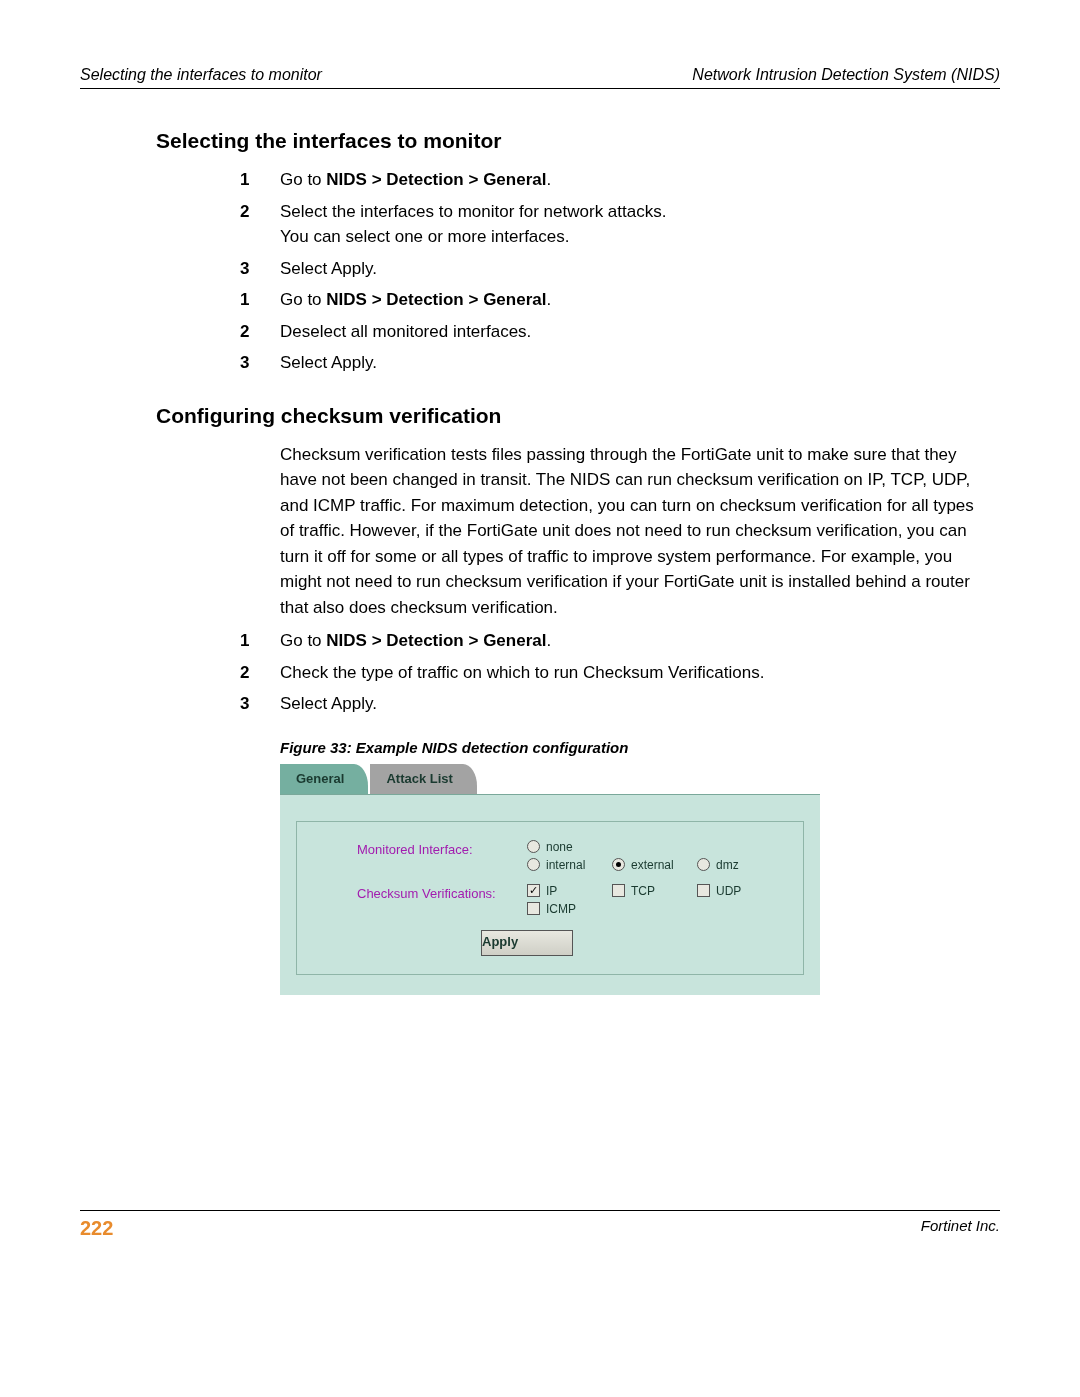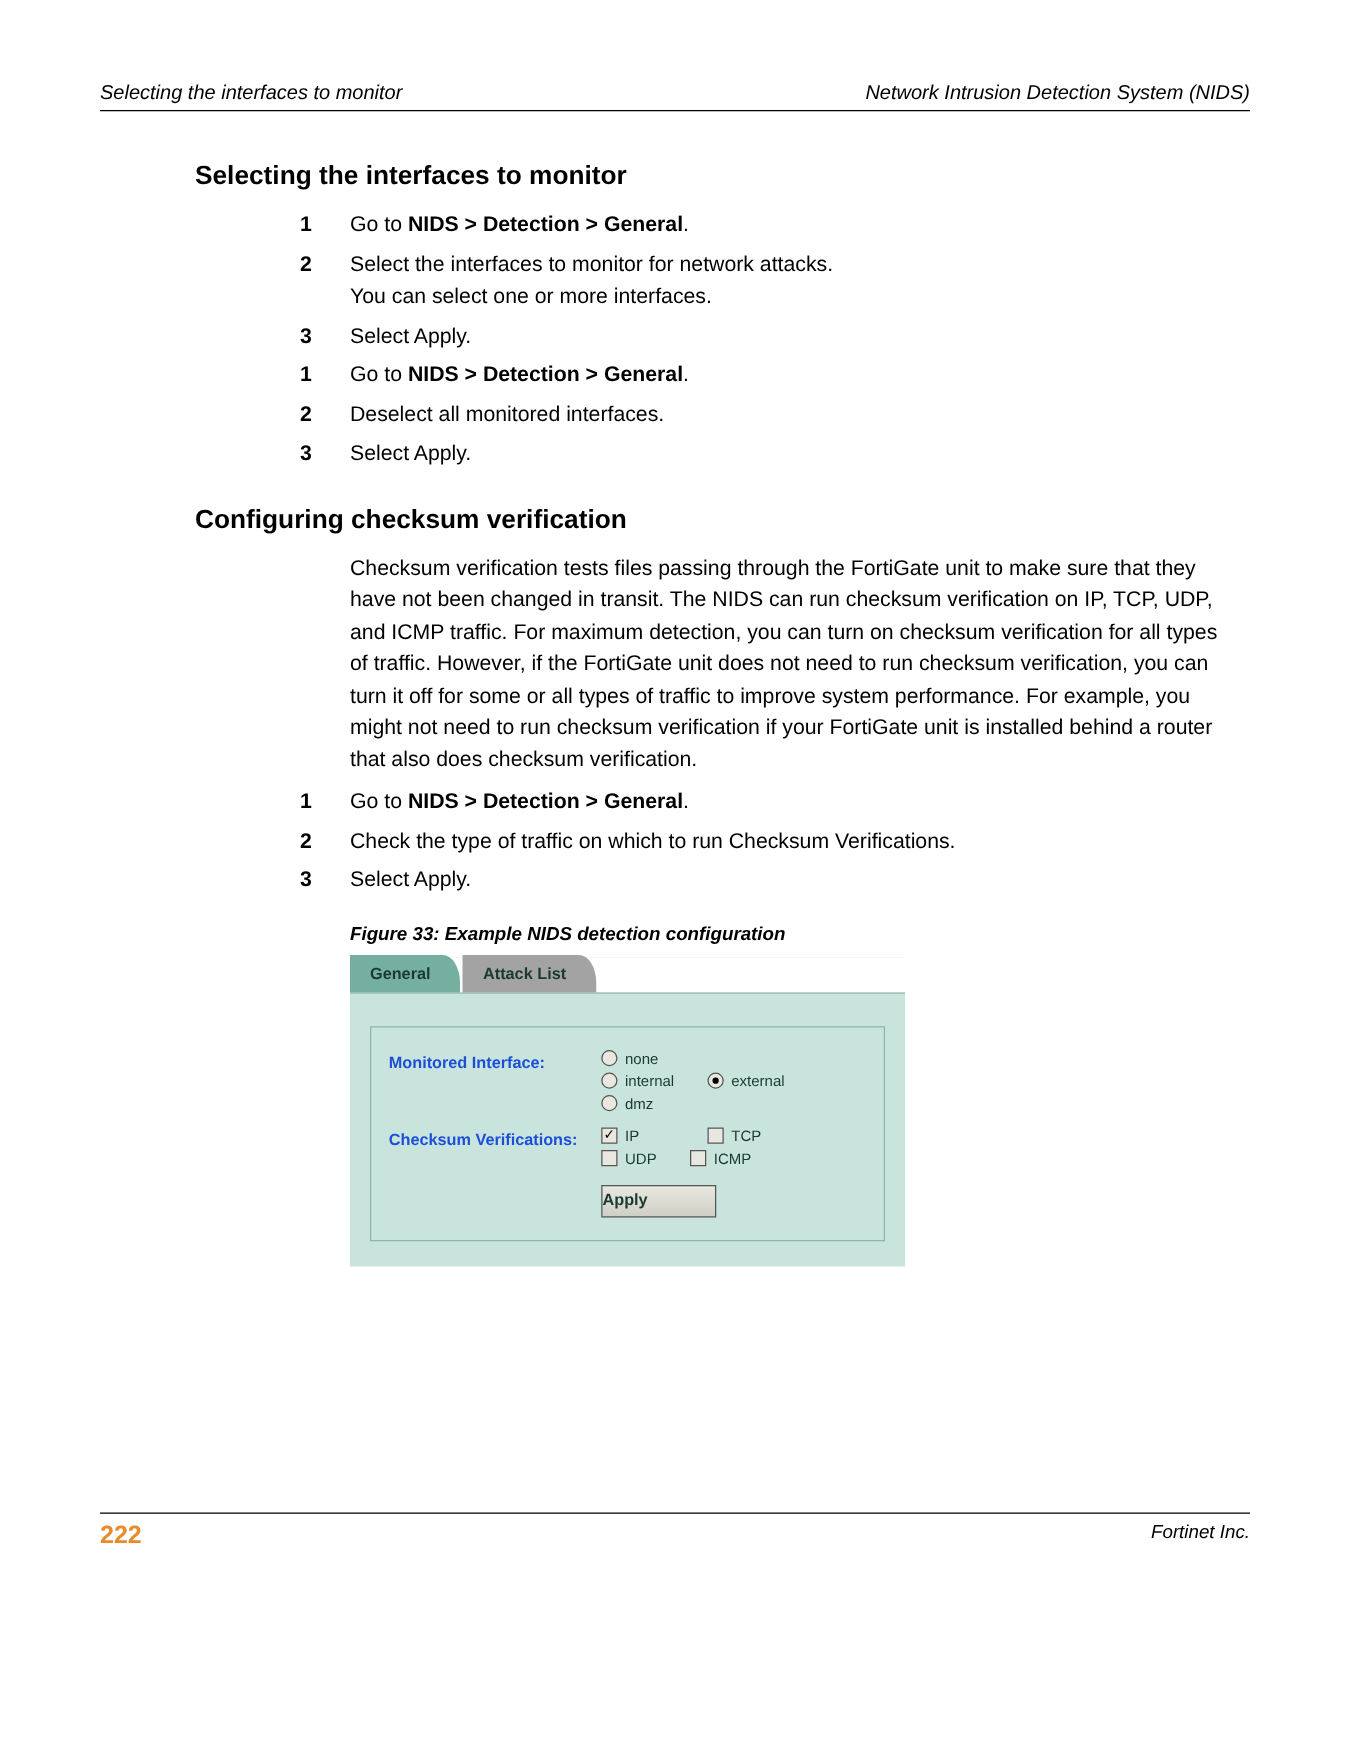--- a/index.html
+++ b/index.html
@@ -61,21 +61,21 @@
     margin: 8px 0;
   }
   .figure-caption {
     font-weight: bold;
     font-size: 15px;
     margin: 22px 0 10px 0;
     font-style: italic;
   }
   
   .figure-ui {
-    width: 444px;
+    width: 540px;
     background: #c8e4dc;
     margin-bottom: 30px;
     font-family: Verdana, Arial, sans-serif;
   }
   .tab-row {
     display: flex;
     align-items: flex-end;
     height: 28px;
     background: #fff;
     border-bottom: 1px solid #7aa89a;
@@ -111,24 +111,25 @@
     background: #c8e4dc;
   }
   .form-row {
     display: flex;
     align-items: flex-start;
     margin-bottom: 8px;
     font-size: 13px;
   }
   .form-label {
     width: 170px;
-    font-weight: bold;
-    color: #1d4ed8;
+    font-weight: normal;
+    color: #a21caf;
     padding-top: 2px;
     flex-shrink: 0;
+    margin-left: 46px;
   }
   .form-controls {
     flex: 1;
   }
   .ctl-line {
     display: flex;
     align-items: flex-start;
     flex-wrap: wrap;
     margin-bottom: 4px;
     gap: 4px;

